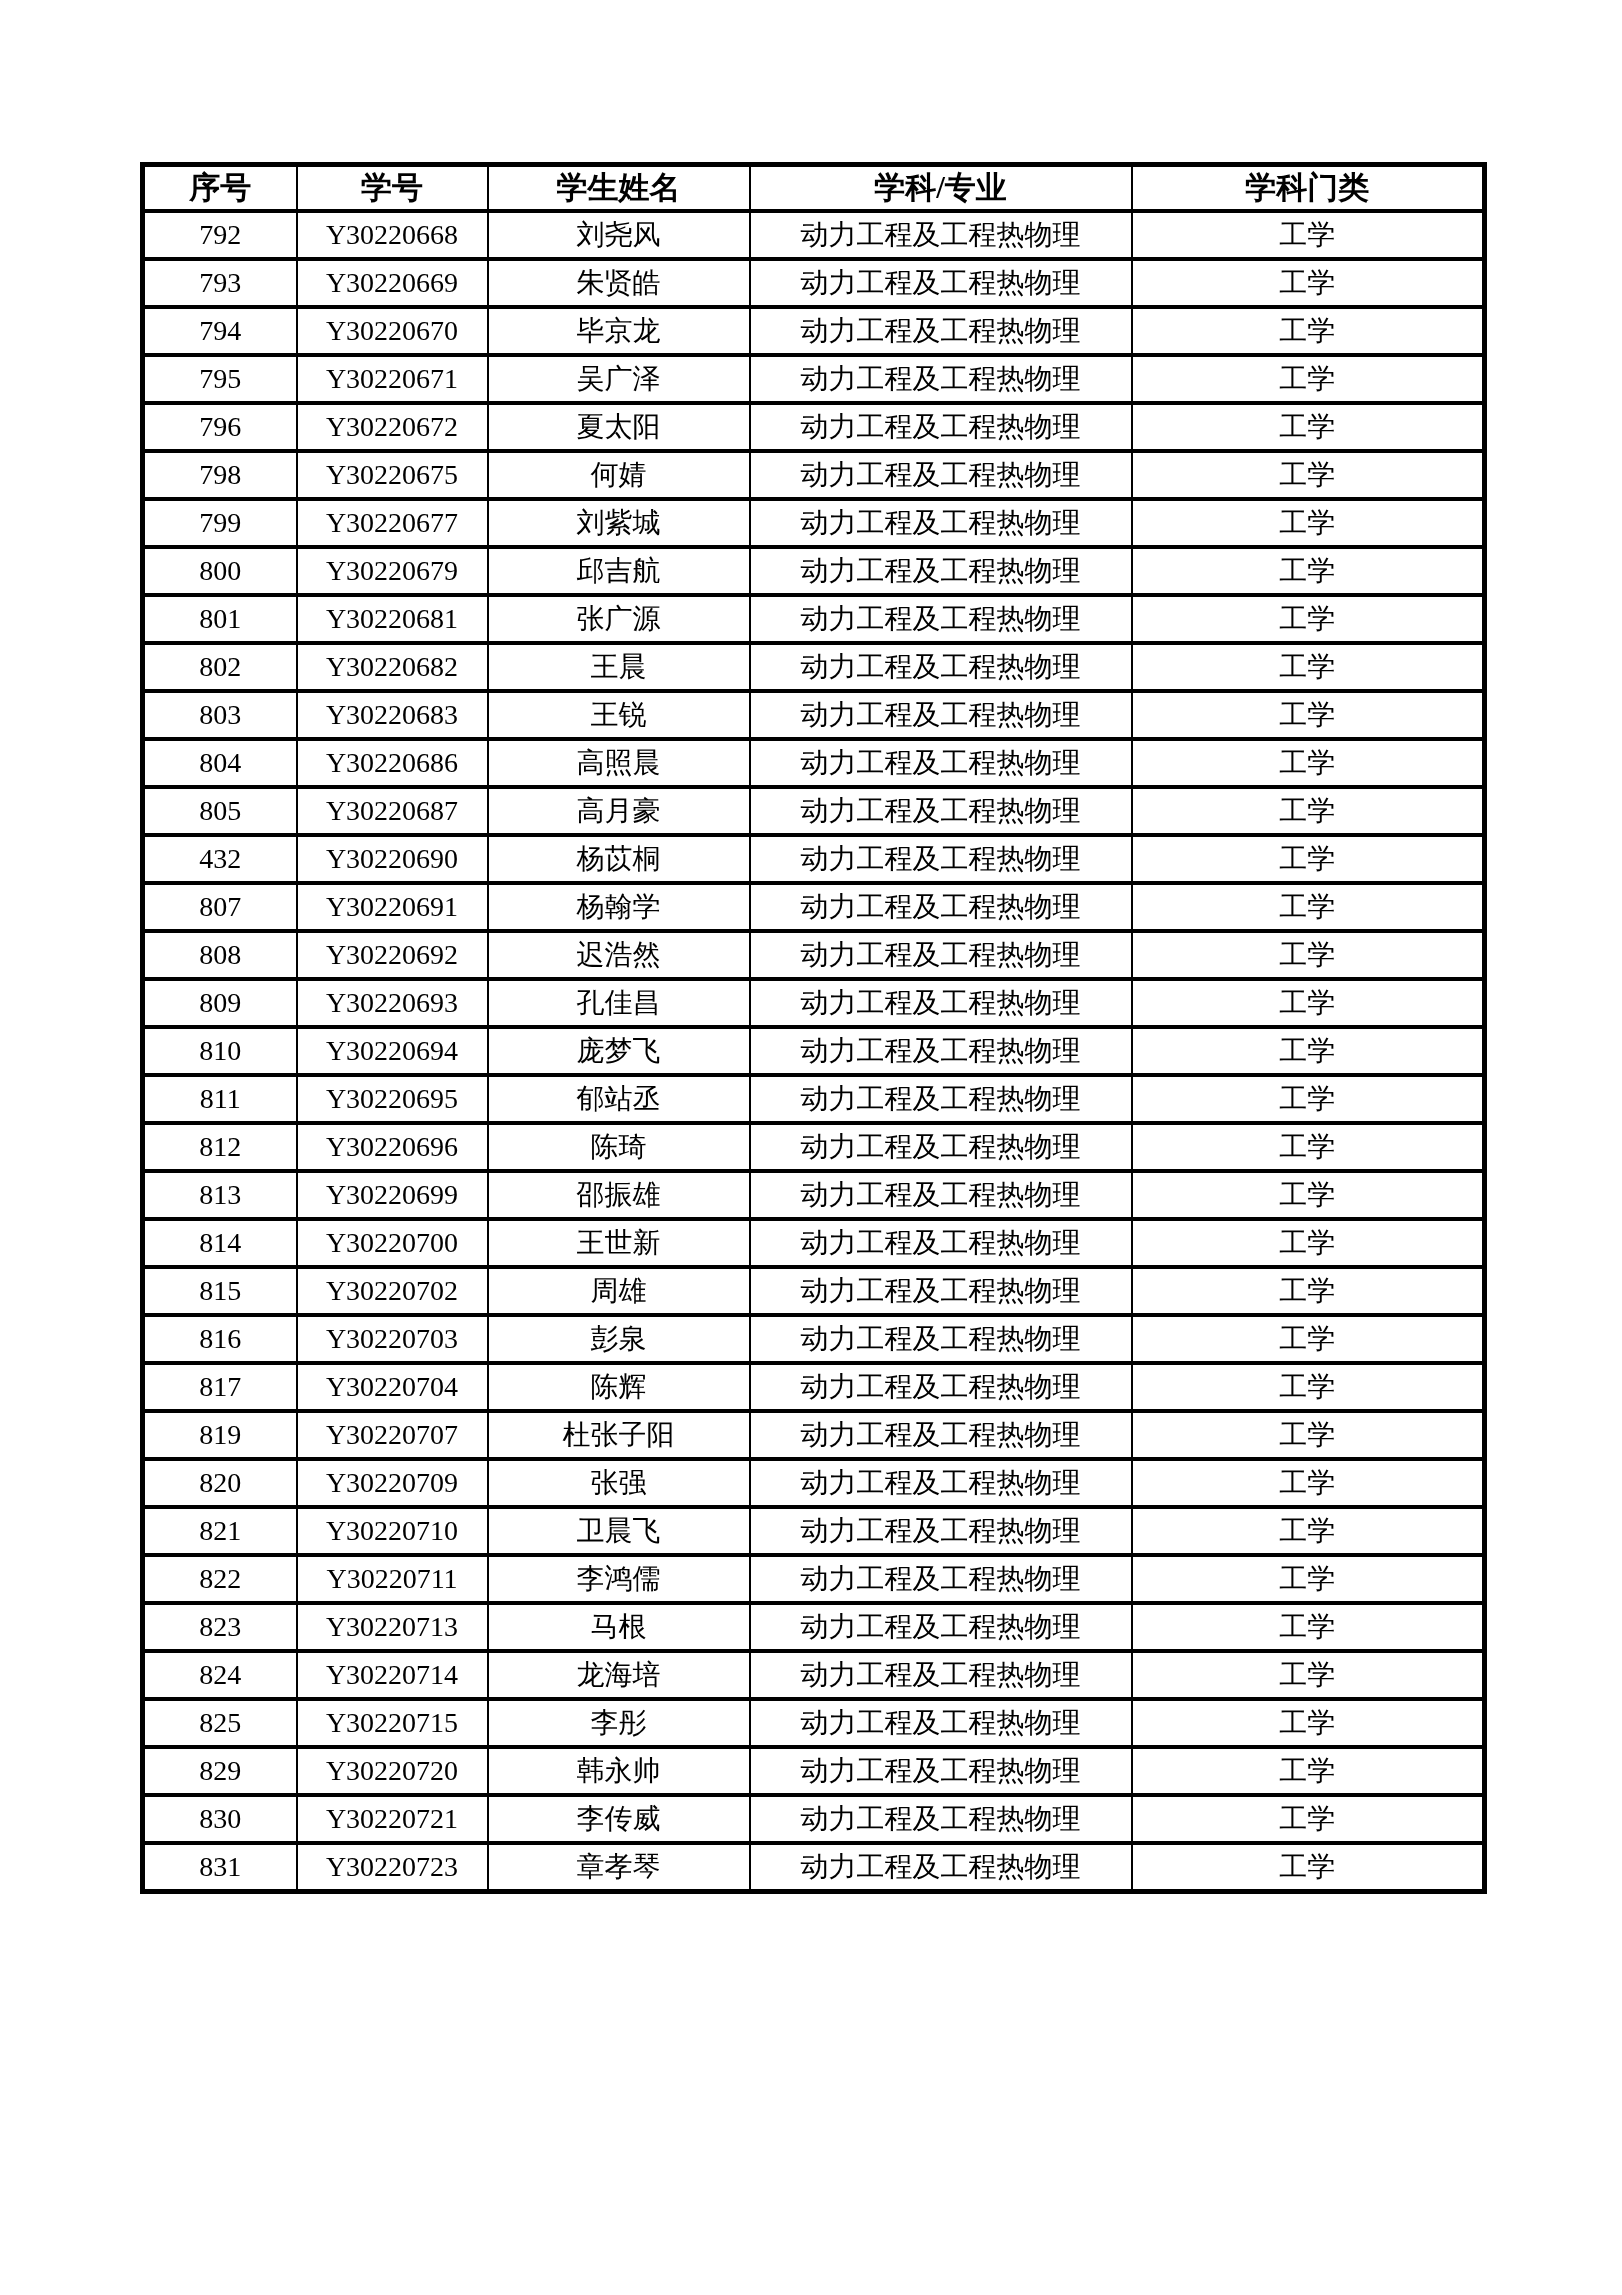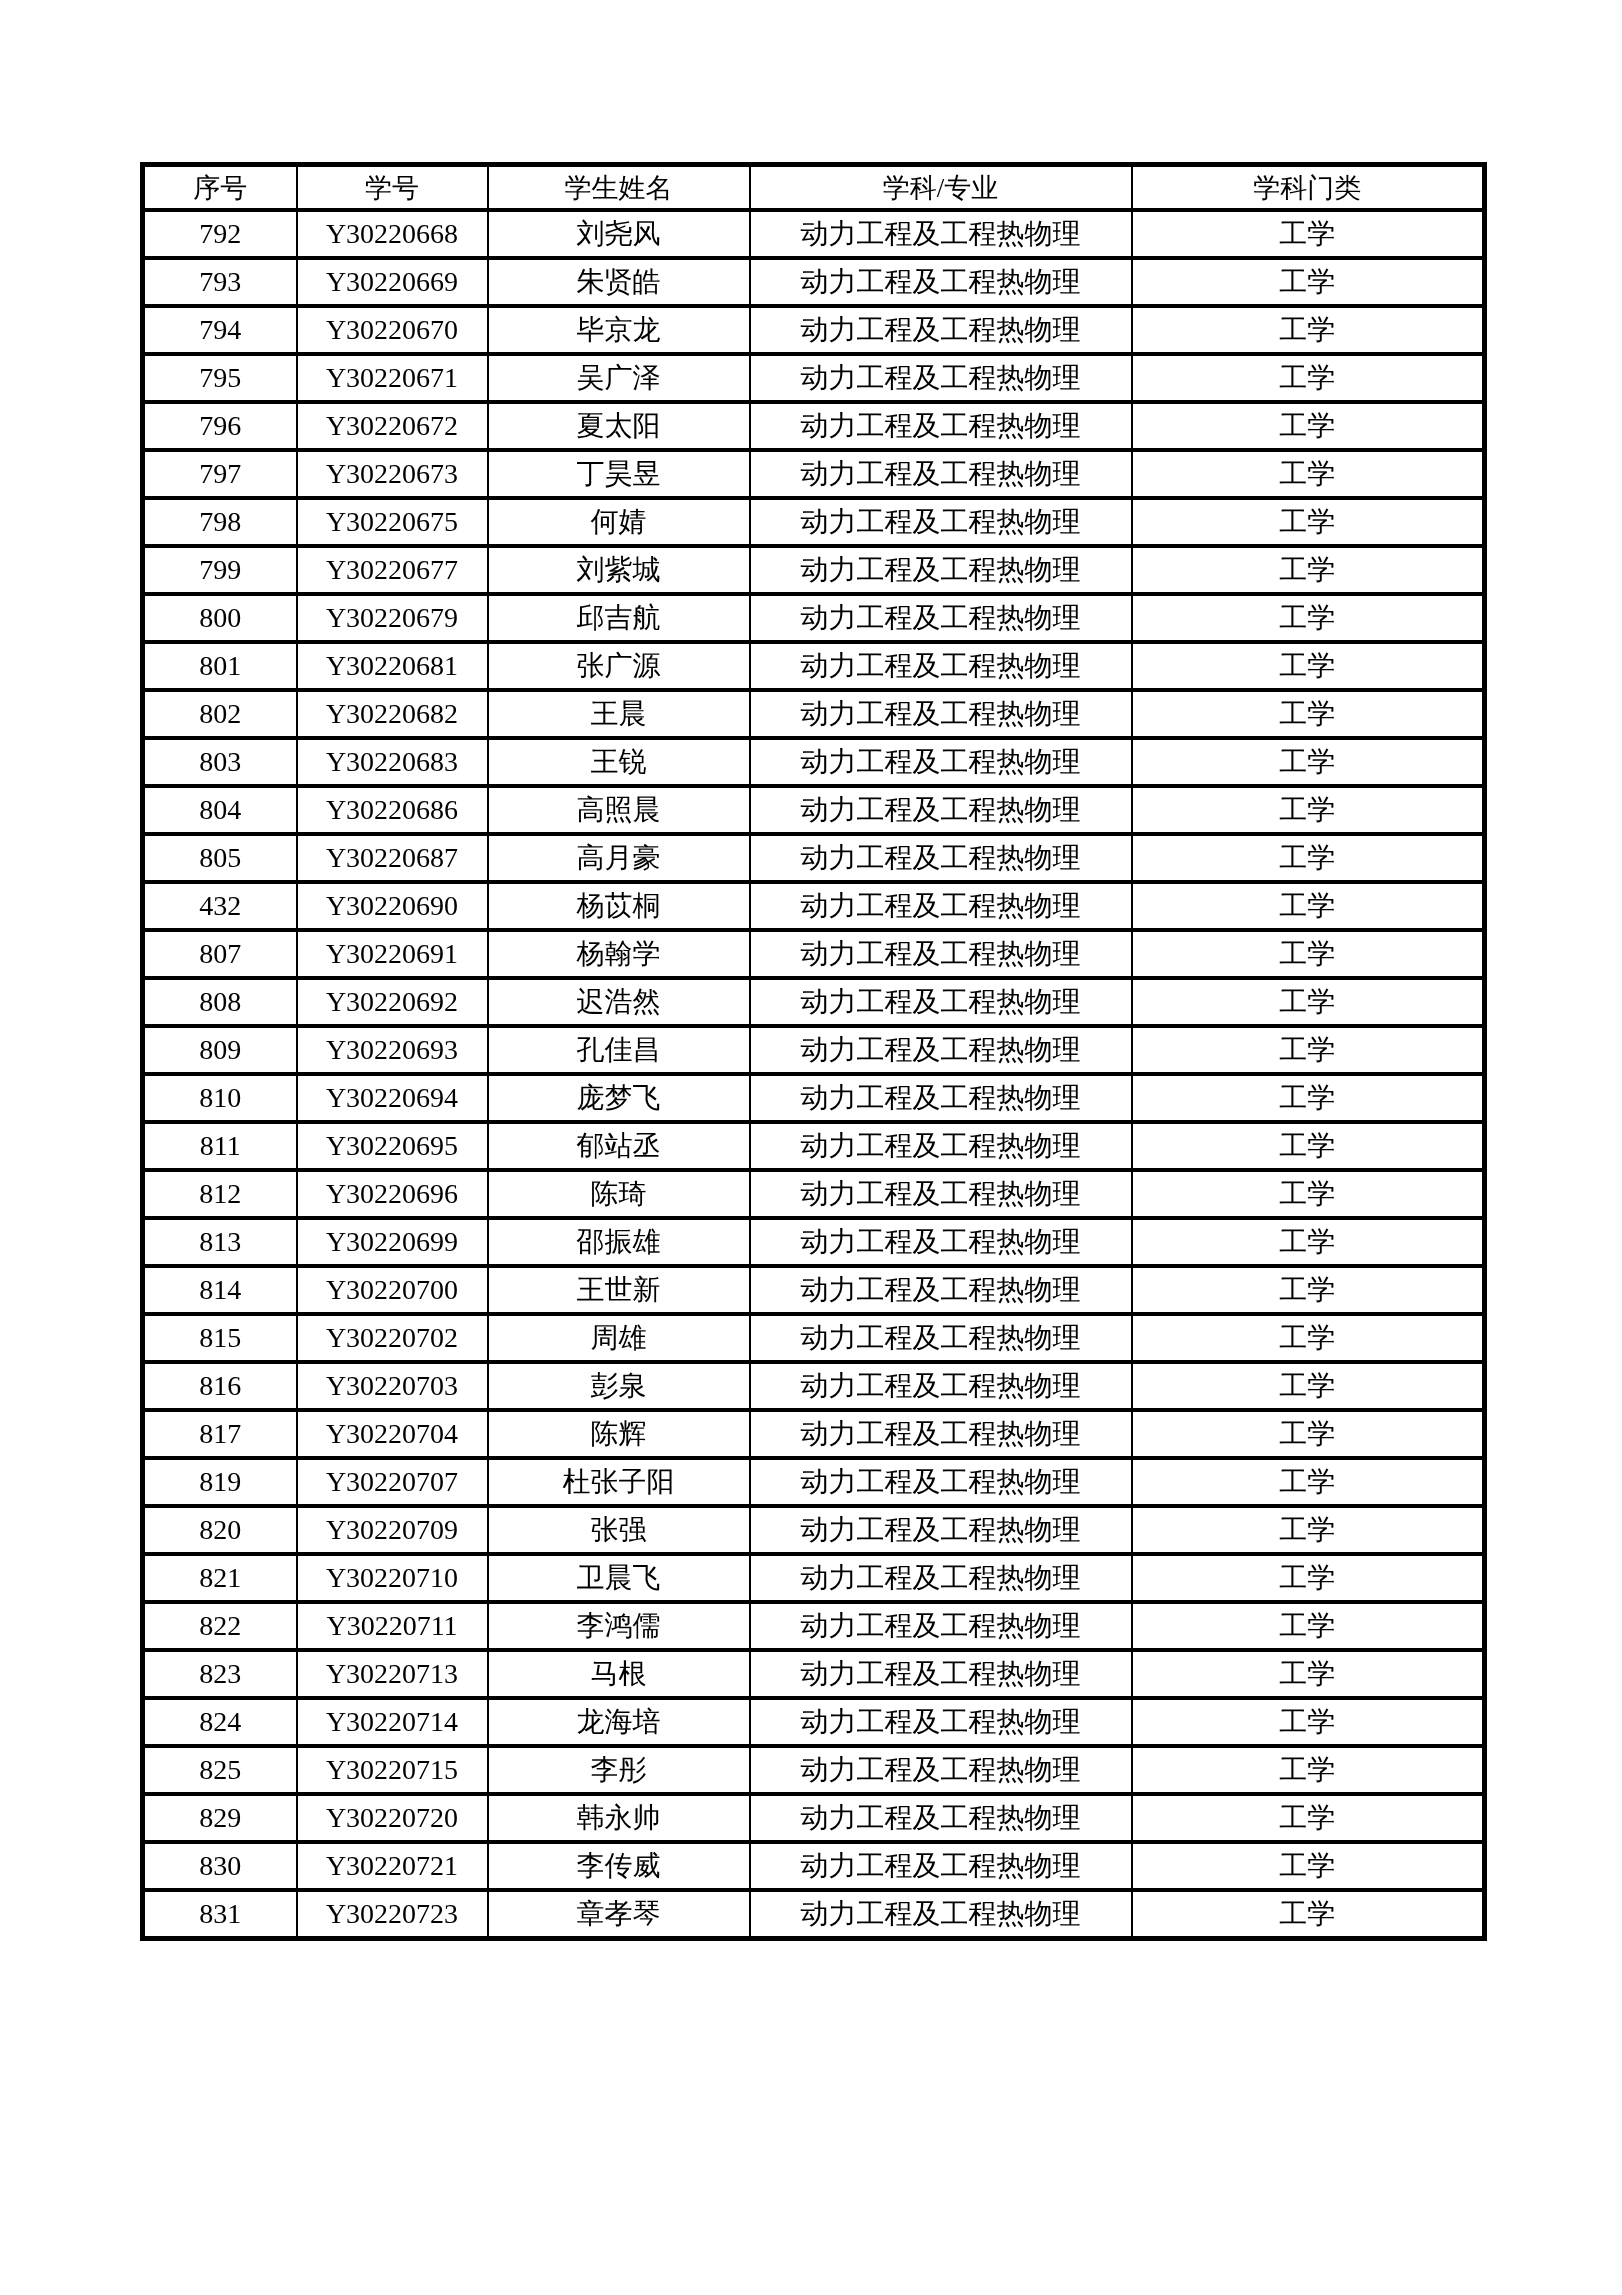--- a/index.html
+++ b/index.html
@@ -38,22 +38,22 @@
     border-top: 4.6px solid #000000;
     border-bottom: 4.6px solid #000000;
     text-align: center;
     vertical-align: middle;
     padding: 0;
     overflow: hidden;
     white-space: nowrap;
   }
   table.student-table th {
     height: 41px;
-    font-size: 27px;
-    font-weight: normal;
+    font-size: 31px;
+    font-weight: bold;
   }
   table.student-table td {
     height: 44px;
     font-size: 28px;
     font-weight: normal;
   }
   col.c-index    { width: 154px; }
   col.c-id       { width: 191px; }
   col.c-name     { width: 262px; }
   col.c-major    { width: 382px; }
@@ -110,27 +110,20 @@
           <td>工学</td>
         </tr>
         <tr>
           <td>796</td>
           <td>Y30220672</td>
           <td>夏太阳</td>
           <td>动力工程及工程热物理</td>
           <td>工学</td>
         </tr>
         <tr>
-          <td>797</td>
-          <td>Y30220673</td>
-          <td>丁昊昱</td>
-          <td>动力工程及工程热物理</td>
-          <td>工学</td>
-        </tr>
-        <tr>
           <td>798</td>
           <td>Y30220675</td>
           <td>何婧</td>
           <td>动力工程及工程热物理</td>
           <td>工学</td>
         </tr>
         <tr>
           <td>799</td>
           <td>Y30220677</td>
           <td>刘紫城</td>

